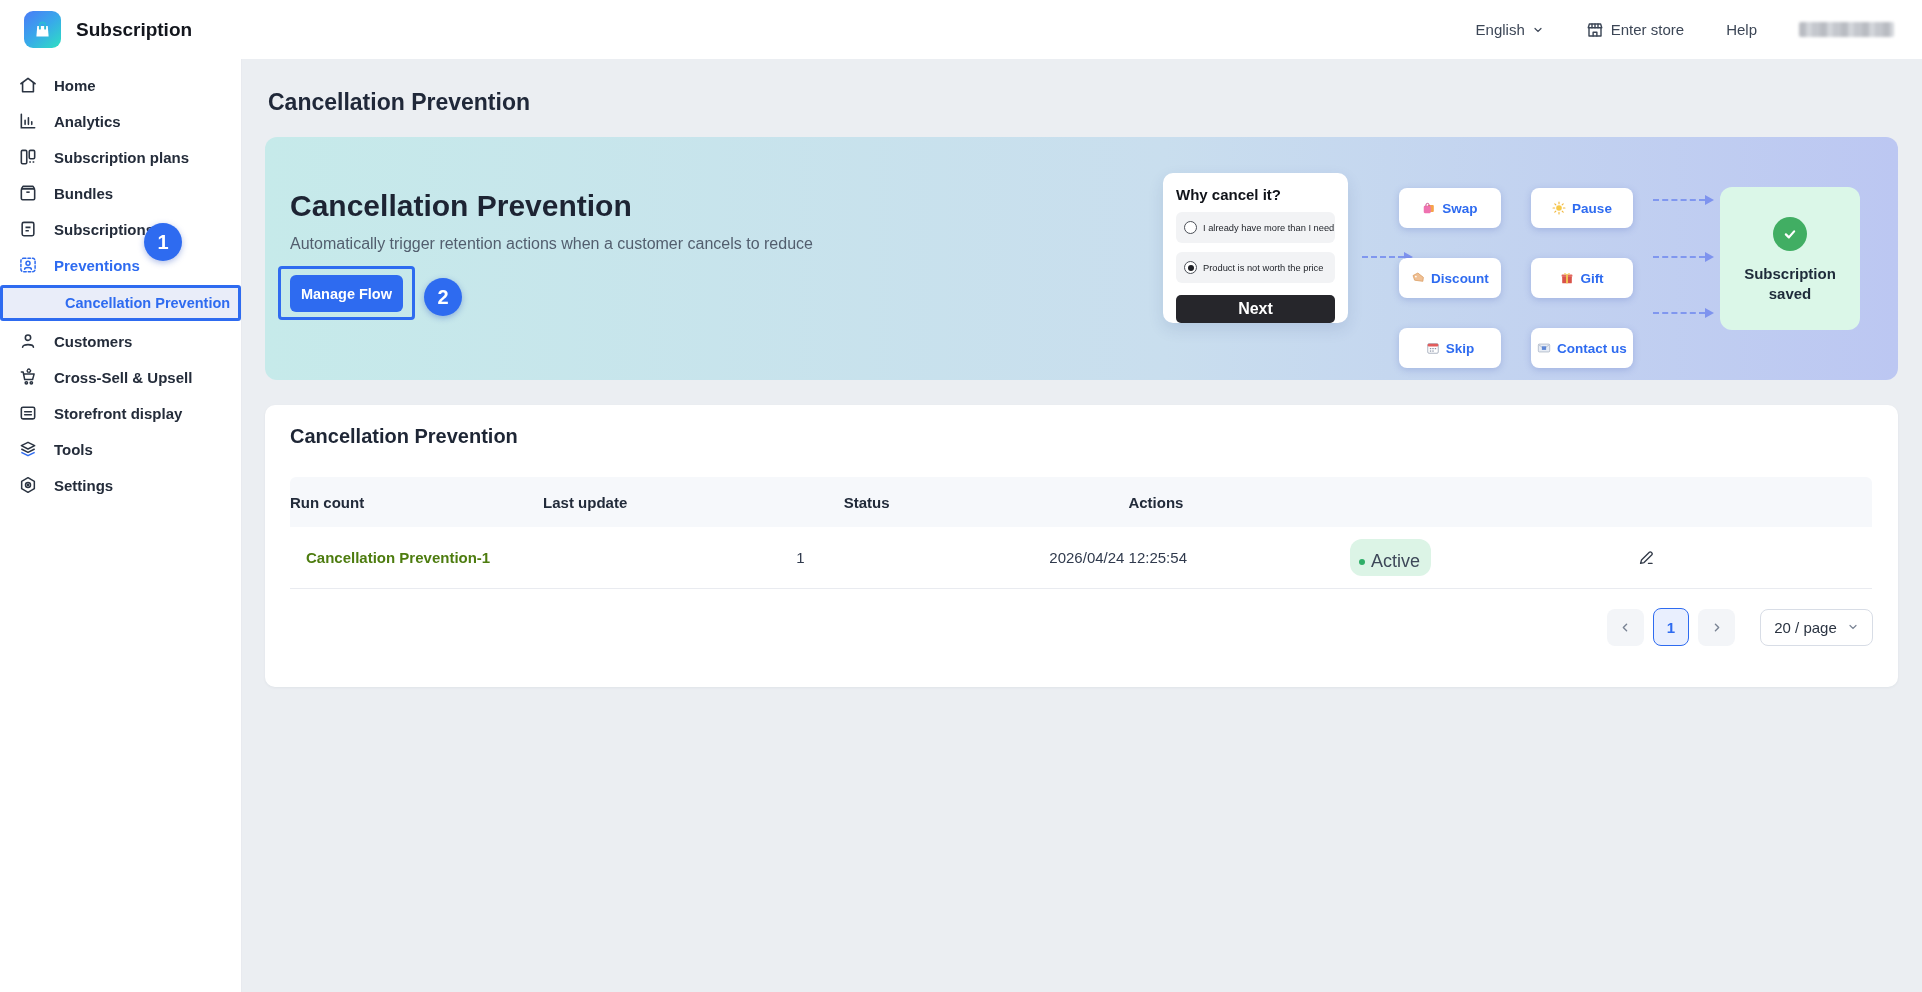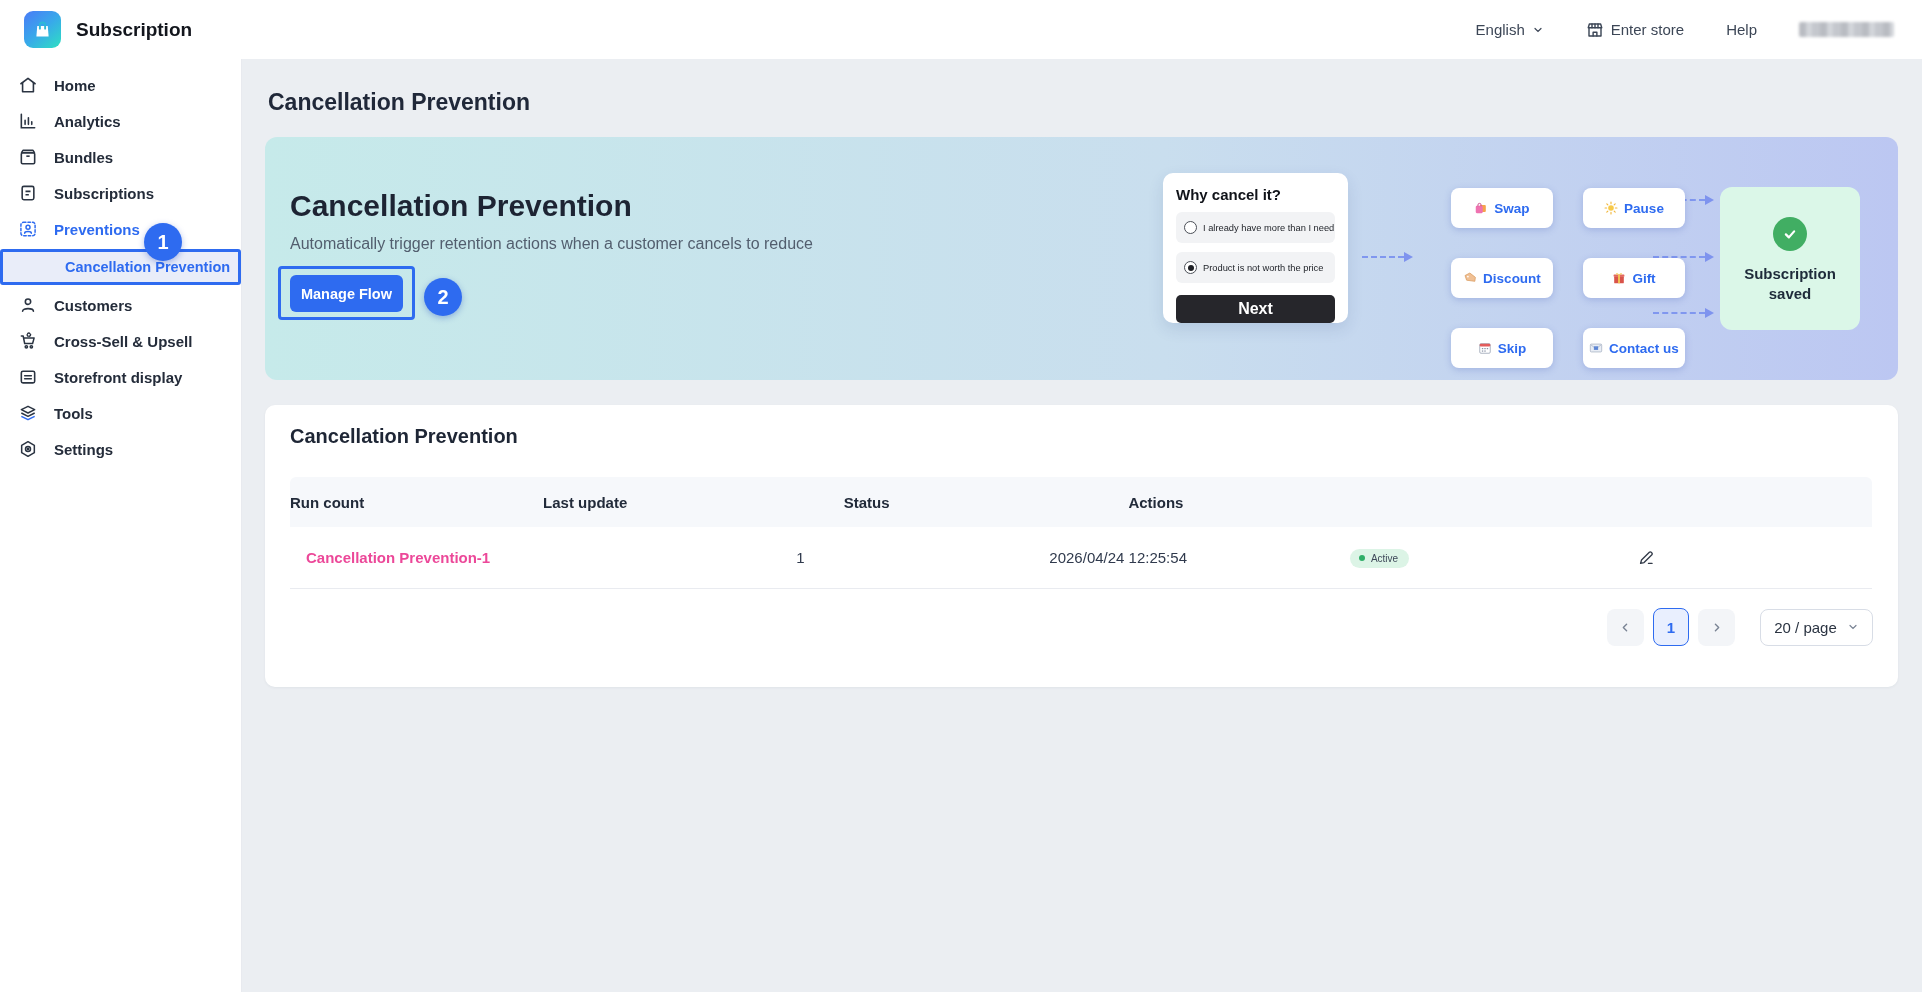--- a/index.html
+++ b/index.html
@@ -108,21 +108,21 @@
     content:''; position:absolute; right:-9px; top:-6px;
     border-left:9px solid #7e93ee; border-top:5px solid transparent; border-bottom:5px solid transparent;
   }
   .arrow-mid   { left:1097px; top:119px; width:42px; }
   .arrow-r1    { left:1388px; top:62px;  width:52px; }
   .arrow-r2    { left:1388px; top:119px; width:52px; }
   .arrow-r3    { left:1388px; top:175px; width:52px; }
 
   
   .actions-grid {
-    position:absolute; left:1186px; top:51px;
+    position:absolute; left:1134px; top:51px;
     display:grid; grid-template-columns:102px 102px; grid-auto-rows:40px;
     column-gap:13px; row-gap:10px;gap:30px;
   }
   .act-btn {
     background:#fff; border-radius:8px; box-shadow:0 2px 7px rgba(80,100,190,.28);
     display:flex; align-items:center; justify-content:center; gap:6px;
     font-size:13.5px; font-weight:bold; color:#2e6bf0;
   }
 
   
@@ -150,25 +150,25 @@
   }
   .tbl-row {
     display:flex; height:62px; align-items:center;
     border-bottom:1px solid #e9ebf0; font-size:15px; color:#303a4d;
   }
   .c-name { width:32%; padding-left:16px; }
   .c-run { width:16%; }
   .c-last { width:19%; }
   .c-status { width:18%; }
   .c-actions { width:15%; }
-  .row-name { font-weight:bold; color:#ec4899; }
+  .row-name { font-weight:bold; color:#4d7c0f; }
   .status-pill {
     display:inline-flex; align-items:center; gap:6px;
-    background:#dcf4e6; border-radius:12px; padding:4px 11px 4px 9px;
-    font-size:10px; color:#3e4859;
+    background:#dcf4e6; border-radius:12px; padding:12px 11px 4px 9px;
+    font-size:18px; color:#3e4859;
   }
   .status-dot { width:6px; height:6px; border-radius:50%; background:#2fae68; }
   .edit-btn { background:none; border:none; cursor:pointer; padding:2px; }
 
   
   .pagination {
     position:absolute; right:25px; top:203px;
     display:flex; align-items:center; gap:9px;
   }
   .pg-btn {
@@ -239,20 +239,30 @@
     <span>Home</span>
   </div>
   <div class="side-item">
     <span class="sicon">
       <svg viewBox="0 0 24 24" width="20" height="20" fill="none" stroke="currentColor" stroke-width="1.9" stroke-linecap="round">
           <path d="M4 4 v16 h16"></path>
           <path d="M8.5 16 v-5 M12.5 16 v-8 M16.5 16 v-3"></path>
         </svg>
     </span>
     <span>Analytics</span>
+  </div>
+  <div class="side-item">
+    <span class="sicon">
+      <svg viewBox="0 0 24 24" width="20" height="20" fill="none" stroke="currentColor" stroke-width="1.9" stroke-linejoin="round">
+          <rect x="4" y="4" width="6.5" height="16" rx="1.5"></rect>
+          <rect x="13.5" y="4" width="6.5" height="10" rx="1.5"></rect>
+          <path d="M13.5 18 h6.5" stroke-dasharray="2 2"></path>
+        </svg>
+    </span>
+    <span>Subscription plans</span>
   </div>
   <div class="side-item">
     <span class="sicon">
       <svg viewBox="0 0 24 24" width="20" height="20" fill="none" stroke="currentColor" stroke-width="1.9" stroke-linejoin="round">
           <rect x="4" y="7" width="16" height="13" rx="1.5"></rect>
           <path d="M4 7 l2-3 h12 l2 3"></path>
           <path d="M10 11 h4"></path>
         </svg>
     </span>
     <span>Bundles</span>

